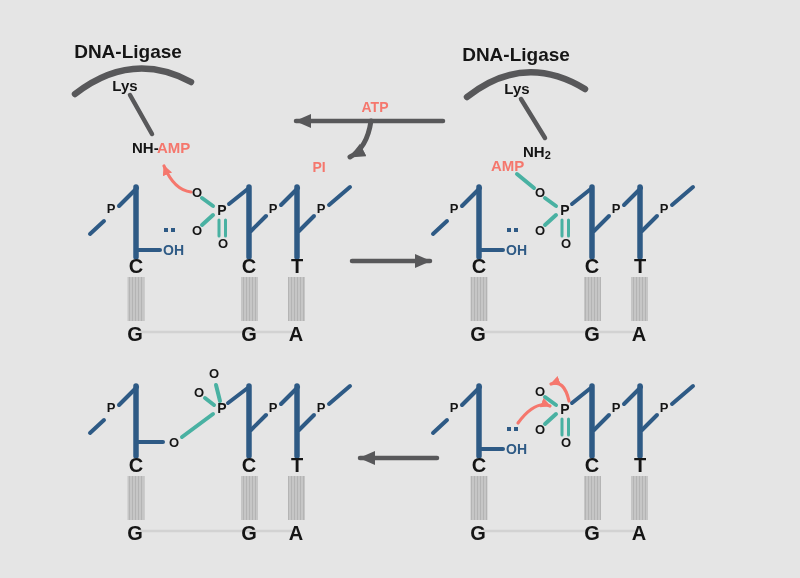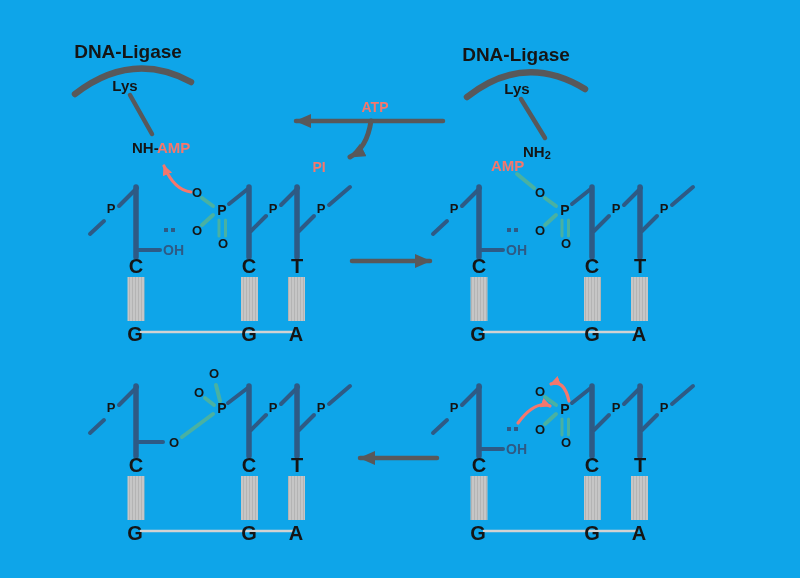--- a/index.html
+++ b/index.html
@@ -1,16 +1,16 @@
 <!DOCTYPE html>
 <html><head>
 <meta charset="utf-8">
 <style>
   html,body{margin:0;padding:0;background:#ffffff;}
-  .stage{position:relative;width:800px;height:578px;background:#0ea5e9;overflow:hidden;}
+  .stage{position:relative;width:800px;height:578px;background:#e5e5e5;overflow:hidden;}
   svg text{font-family:"Liberation Sans","DejaVu Sans",sans-serif;font-weight:bold;}
   .title{font-size:19px;fill:#151515;}
   .lbl{font-size:15px;fill:#151515;}
   .lbl-red{font-size:15px;fill:#f5776d;}
   .lbl-red-sm{font-size:14px;fill:#f5776d;}
   .atom{font-size:13px;fill:#151515;}
   .atom-p{font-size:14px;fill:#151515;}
   .base{font-size:20px;fill:#151515;}
   .oh{font-size:14px;fill:#2e5a85;}
   .sub{font-size:11px;}

